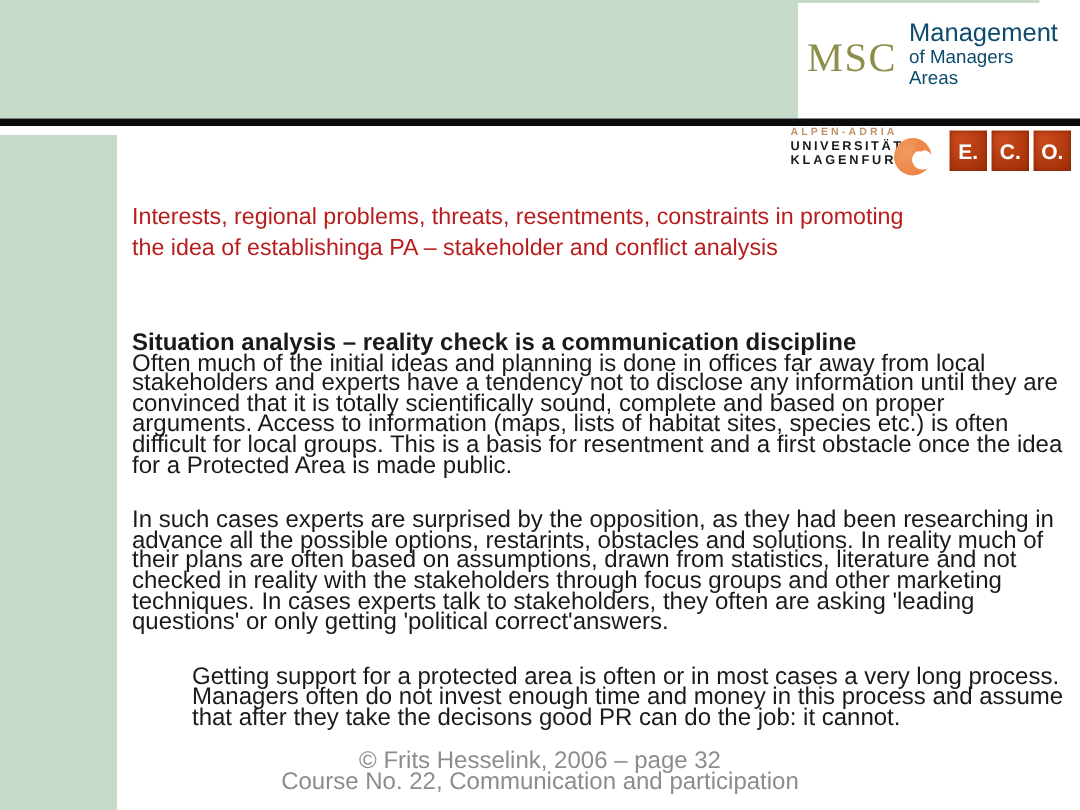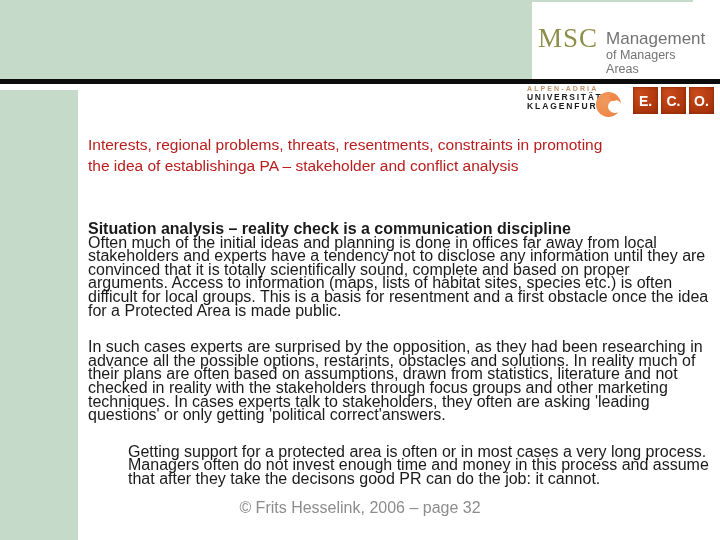--- a/index.html
+++ b/index.html
@@ -21,21 +21,21 @@
   }
   .msc-abbr {
     font-family:"Liberation Serif", serif;
     font-size:27px; color:#8e8e4b; margin-top:16px; letter-spacing:1px;
   }
   .msc-divider {
     width:5px; height:62px; margin:2px 5px 0 3px;
     background:linear-gradient(to bottom, #8e8e4b 0 7px, transparent 7px 12px, #8e8e4b 12px 100%);
     transform:rotate(2deg);
   }
-  .msc-text { margin-top:22px; color:#737373; }
+  .msc-text { margin-top:5px; color:#0c4a6e; }
   .msc-line1 { font-size:17px; line-height:19px; }
   .msc-line2 { font-size:12.5px; line-height:14px; }
 
   .rule {
     position:absolute; left:0; top:79px; width:720px; height:5px;
     background:#0c0c0c;
   }
 
   
   .uni {
@@ -126,13 +126,14 @@
 
 <div class="content">
   <div class="section-heading">Situation analysis – reality check is a communication discipline</div>
   <p class="first">Often much of the initial ideas and planning is done in offices far away from local stakeholders and experts have a tendency not to disclose any information until they are convinced that it is totally scientifically sound, complete and based on proper arguments. Access to information (maps, lists of habitat sites, species etc.) is often difficult for local groups. This is a basis for resentment and a first obstacle once the idea for a Protected Area is made public.</p>
   <p>In such cases experts are surprised by the opposition, as they had been researching in advance all the possible options, restarints, obstacles and solutions. In reality much of their plans are often based on assumptions, drawn from statistics, literature and not checked in reality with the stakeholders through focus groups and other marketing techniques. In cases experts talk to stakeholders, they often are asking 'leading questions' or only getting 'political correct'answers.</p>
   <p class="last">Getting support for a protected area is often or in most cases a very long process. Managers often do not invest enough time and money in this process and assume that after they take the decisons good PR can do the job: it cannot.</p>
 </div>
 
 <div class="footer">
   <div>© Frits Hesselink, 2006 – page 32</div>
+  <div>Course No. 22, Communication and participation</div>
 </div>
 
 </body></html>

